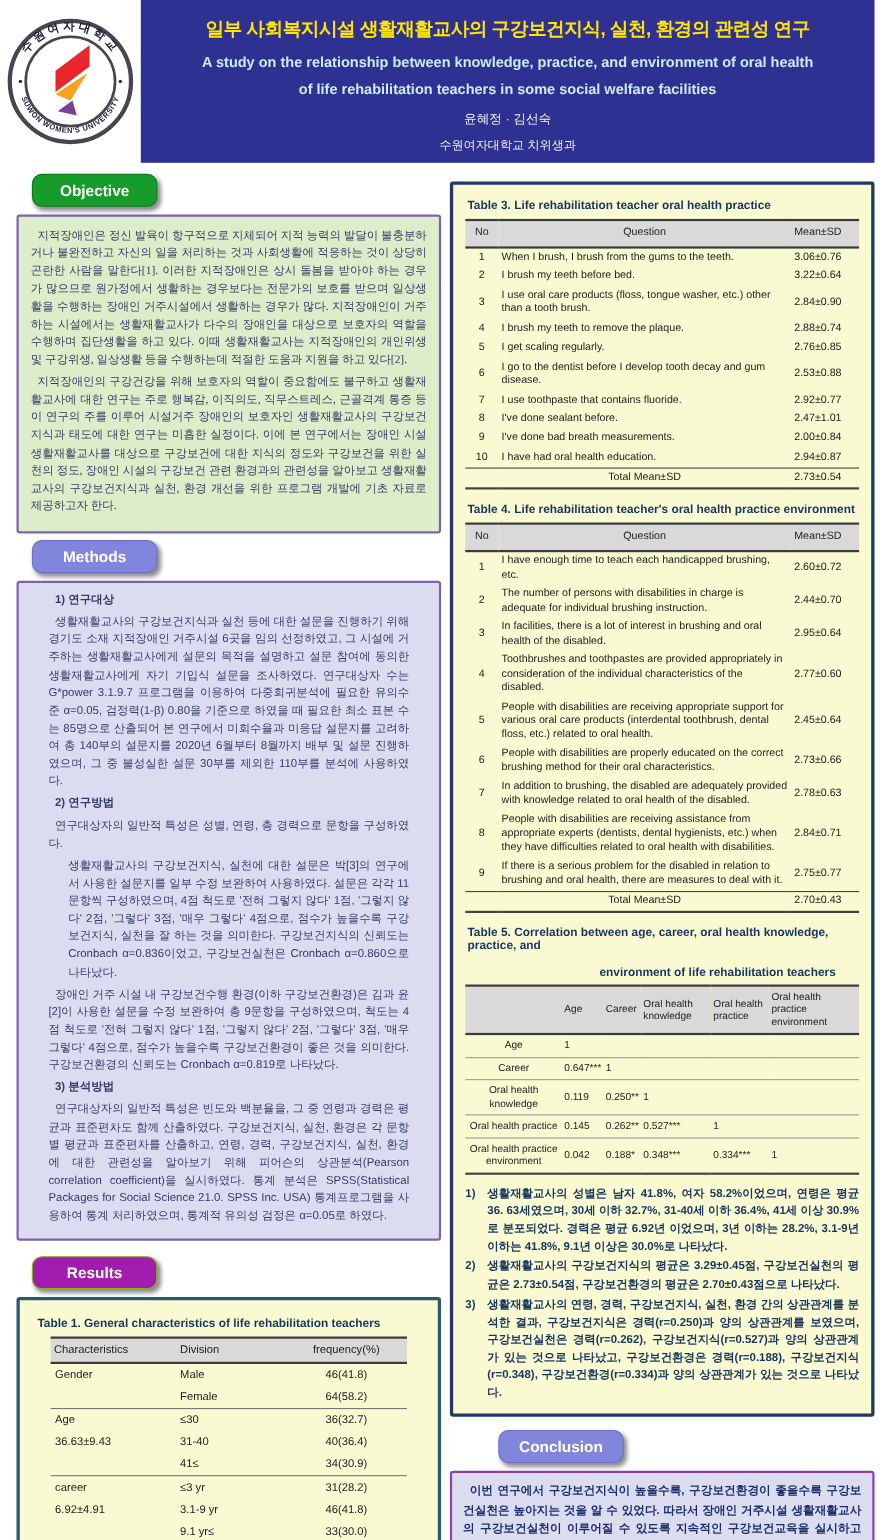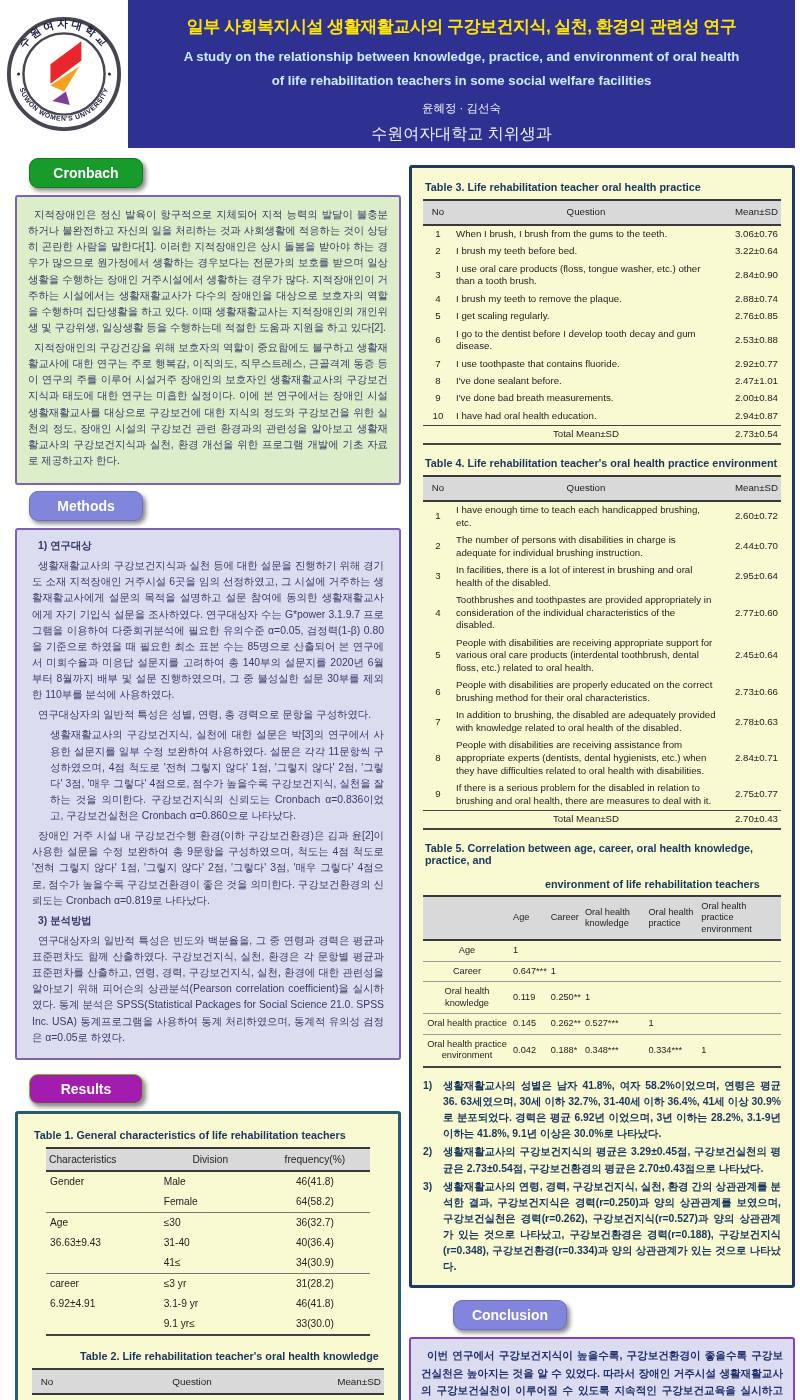--- a/index.html
+++ b/index.html
@@ -6,54 +6,54 @@
   body{font-family:"Liberation Sans","DejaVu Sans",sans-serif;}
   .poster{position:relative;width:800px;height:1400px;background:#fff;overflow:hidden;}
 
   
   .header{position:absolute;top:0;left:0;width:800px;height:148px;display:flex;}
   .logo-panel{width:128px;height:148px;background:#fff;display:flex;align-items:center;justify-content:center;}
   .band{flex:1;margin-right:5px;background:#2e3192;color:#fff;text-align:center;padding:9px 6px 4px;}
   .title-ko{color:#ffe600;font-weight:bold;font-size:17px;letter-spacing:-0.5px;margin:6px 0 7px;}
   .title-en{color:#c9ecff;font-weight:bold;font-size:13.2px;line-height:1.85;}
   .authors{color:#f2f2f2;font-size:11.5px;margin-top:7px;}
-  .affiliation{color:#f2f2f2;font-size:16px;margin-top:8px;}
+  .affiliation{color:#f2f2f2;font-size:11px;margin-top:8px;}
 
   
   .col-left{position:absolute;top:152px;left:15px;width:386px;}
   .col-right{position:absolute;top:152px;left:409px;width:386px;}
 
   
   .sec-btn{display:inline-block;border-radius:9px;color:#fff;font-weight:bold;font-size:14px;
            padding:6px 0;width:112px;text-align:center;margin:6px 0 7px 14px;
            box-shadow:2.5px 3px 4px rgba(0,0,0,.45);}
   .btn-green{background:#179b2a;border:1px solid #0f7a1f;}
   .btn-purple{background:#8285dc;border:1px solid #6d6fc4;}
   .btn-lime{background:#a21caf;border:1px solid #85b31e;}
 
   
   .box{border-radius:3px;text-align:justify;}
-  .box-objective{background:#dcedc9;border:2px solid #7f62ad;color:#343a66;font-size:10.4px;line-height:1.55;padding:10px 11px;}
-  .box-methods{background:#dcdcf1;border:2px solid #7f62ad;color:#343a66;font-size:10.4px;line-height:1.55;padding:8px 15px;}
+  .box-objective{background:#dcedc9;border:2px solid #7f62ad;color:#343a66;font-size:10.4px;line-height:1.55;padding:10px 11px;font-family:Liberation Serif, serif;}
+  .box-methods{background:#dcdcf1;border:2px solid #7f62ad;color:#343a66;font-size:10.4px;line-height:1.55;padding:8px 27px;}
   .box-results{background:#fafad2;border:3px solid #2a5a6e;padding:6px 14px 10px;}
   .box-results-r{background:#fafad2;border:3px solid #1f3864;padding:4px 11px 8px;margin-top:13px;}
   .box-conclusion{background:#dcdcf1;border:2px solid #8a3fb5;color:#1c2e6b;font-weight:bold;font-size:10.6px;line-height:1.62;padding:8px 10px;}
   .box p{margin:0 0 4px;text-indent:6px;}
   .mhead{font-weight:bold;margin:7px 0 3px;text-indent:0;}
 
   
   .tbl-title{font-weight:bold;color:#17365d;font-size:10.8px;margin:9px 2px 6px;text-align:left;}
   .tbl-title.sub{margin:0 2px 5px;text-align:left;padding-left:120px;}
   table{width:100%;border-collapse:collapse;color:#222;}
   thead th{background:#d9d9d9;border-top:2px solid #3a3a3a;border-bottom:2px solid #3a3a3a;
            font-weight:normal;padding:5px 3px;}
   td{vertical-align:middle;}
   .no{width:24px;text-align:center;}
   .q{text-align:left;}
-  .m{width:56px;text-align:right;white-space:nowrap;}
+  .m{width:56px;white-space:nowrap;}
   .center{text-align:center;}
   .total-row td{border-top:1px solid #444;border-bottom:2px solid #444;padding:4px 3px;}
 
   
   .gtable{width:92%;margin:0 auto;font-size:10.2px;}
   .gtable td{padding:4.5px 4px;}
   .gtable .c1{width:32%;text-align:left;}
   .gtable .c2{width:34%;text-align:left;padding-left:14px;}
   .gtable .c3{text-align:center;}
   .gtable tbody tr:nth-child(2),
@@ -114,46 +114,47 @@
         <span>A study on the relationship between knowledge, practice, and environment of oral health</span><br>
         <span>of life rehabilitation teachers in some social welfare facilities</span>
       </div>
       <div class="authors">윤혜정 · 김선숙</div>
       <div class="affiliation">수원여자대학교 치위생과</div>
     </div>
   </div>
 
   <div class="col-left">
 
-    <div class="sec-btn btn-green">Cronbach</div>
+    <div class="sec-btn btn-green">Objective</div>
     <div class="box box-objective">
       <p>지적장애인은 정신 발육이 항구적으로 지체되어 지적 능력의 발달이 불충분하거나 불완전하고 자신의 일을 처리하는 것과 사회생활에 적응하는 것이 상당히 곤란한 사람을 말한다[1]. 이러한 지적장애인은 상시 돌봄을 받아야 하는 경우가 많으므로 원가정에서 생활하는 경우보다는 전문가의 보호를 받으며 일상생활을 수행하는 장애인 거주시설에서 생활하는 경우가 많다. 지적장애인이 거주하는 시설에서는 생활재활교사가 다수의 장애인을 대상으로 보호자의 역할을 수행하며 집단생활을 하고 있다. 이때 생활재활교사는 지적장애인의 개인위생 및 구강위생, 일상생활 등을 수행하는데 적절한 도움과 지원을 하고 있다[2].</p>
       <p>지적장애인의 구강건강을 위해 보호자의 역할이 중요함에도 불구하고 생활재활교사에 대한 연구는 주로 행복감, 이직의도, 직무스트레스, 근골격계 통증 등이 연구의 주를 이루어 시설거주 장애인의 보호자인 생활재활교사의 구강보건 지식과 태도에 대한 연구는 미흡한 실정이다. 이에 본 연구에서는 장애인 시설 생활재활교사를 대상으로 구강보건에 대한 지식의 정도와 구강보건을 위한 실천의 정도, 장애인 시설의 구강보건 관련 환경과의 관련성을 알아보고 생활재활교사의 구강보건지식과 실천, 환경 개선을 위한 프로그램 개발에 기초 자료로 제공하고자 한다.</p>
     </div>
 
     <div class="sec-btn btn-purple" style="">Methods</div>
     <div class="box box-methods">
       <p class="mhead">1) 연구대상</p>
       <p>생활재활교사의 구강보건지식과 실천 등에 대한 설문을 진행하기 위해 경기도 소재 지적장애인 거주시설 6곳을 임의 선정하였고, 그 시설에 거주하는 생활재활교사에게 설문의 목적을 설명하고 설문 참여에 동의한 생활재활교사에게 자기 기입식 설문을 조사하였다. 연구대상자 수는 G*power 3.1.9.7 프로그램을 이용하여 다중회귀분석에 필요한 유의수준 α=0.05, 검정력(1-β) 0.80을 기준으로 하였을 때 필요한 최소 표본 수는 85명으로 산출되어 본 연구에서 미회수율과 미응답 설문지를 고려하여 총 140부의 설문지를 2020년 6월부터 8월까지 배부 및 설문 진행하였으며, 그 중 불성실한 설문 30부를 제외한 110부를 분석에 사용하였다.</p>
+      <p class="mhead">2) 연구방법</p>
       <p>연구대상자의 일반적 특성은 성별, 연령, 총 경력으로 문항을 구성하였다.</p>
       <p style="text-indent:0;margin-left:18px;">생활재활교사의 구강보건지식, 실천에 대한 설문은 박[3]의 연구에서 사용한 설문지를 일부 수정 보완하여 사용하였다. 설문은 각각 11문항씩 구성하였으며, 4점 척도로 '전혀 그렇지 않다' 1점, '그렇지 않다' 2점, '그렇다' 3점, '매우 그렇다' 4점으로, 점수가 높을수록 구강보건지식, 실천을 잘 하는 것을 의미한다. 구강보건지식의 신뢰도는 Cronbach α=0.836이었고, 구강보건실천은 Cronbach α=0.860으로 나타났다.</p>
       <p>장애인 거주 시설 내 구강보건수행 환경(이하 구강보건환경)은 김과 윤[2]이 사용한 설문을 수정 보완하여 총 9문항을 구성하였으며, 척도는 4점 척도로 '전혀 그렇지 않다' 1점, '그렇지 않다' 2점, '그렇다' 3점, '매우 그렇다' 4점으로, 점수가 높을수록 구강보건환경이 좋은 것을 의미한다. 구강보건환경의 신뢰도는 Cronbach α=0.819로 나타났다.</p>
       <p class="mhead">3) 분석방법</p>
       <p>연구대상자의 일반적 특성은 빈도와 백분율을, 그 중 연령과 경력은 평균과 표준편차도 함께 산출하였다. 구강보건지식, 실천, 환경은 각 문항별 평균과 표준편차를 산출하고, 연령, 경력, 구강보건지식, 실천, 환경에 대한 관련성을 알아보기 위해 피어슨의 상관분석(Pearson correlation coefficient)을 실시하였다. 통계 분석은 SPSS(Statistical Packages for Social Science 21.0. SPSS Inc. USA) 통계프로그램을 사용하여 통계 처리하였으며, 통계적 유의성 검정은 α=0.05로 하였다.</p>
     </div>
 
     <div class="sec-btn btn-lime" style="margin-top:14px;">Results</div>
     <div class="box box-results">
 
       <div class="tbl-title">Table 1. General characteristics of life rehabilitation teachers</div>
       <table class="gtable">
         <thead>
           <tr>
             <th class="c1">Characteristics</th>
-            <th class="c2" style="text-align:center;">Division</th>
+            <th class="c2" style="">Division</th>
             <th class="c3">frequency(%)</th>
           </tr>
         </thead>
         <tbody>
             <tr>
               <td class="c1">Gender</td>
               <td class="c2">Male</td>
               <td class="c3">46(41.8)</td>
             </tr>
             <tr>

